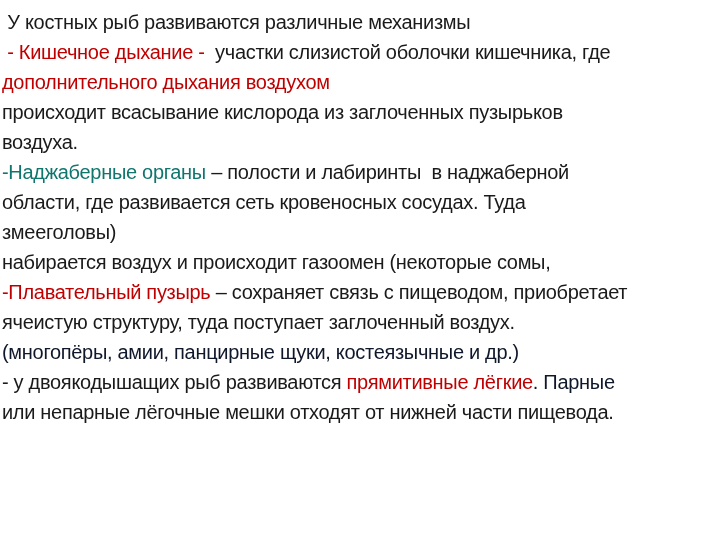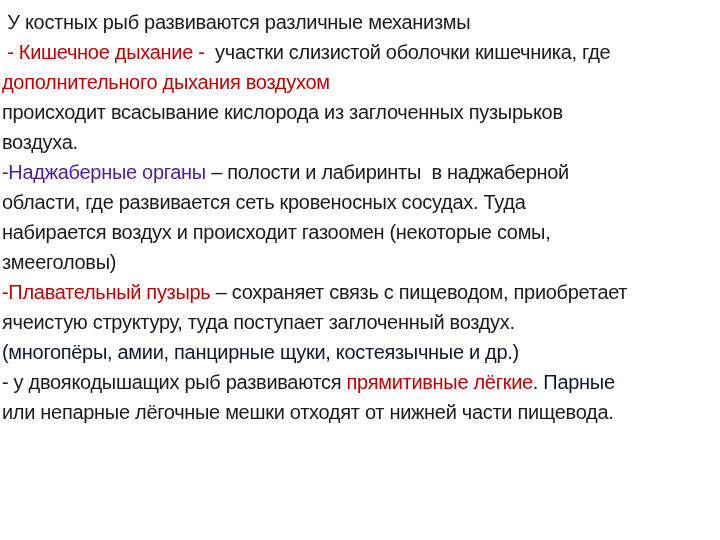--- a/index.html
+++ b/index.html
@@ -33,23 +33,23 @@
 </head>
 <body>
 
 <div class="slide">
   <div class="text-block">
       <div class="line"><span style="color: rgb(26, 26, 26);"> У костных рыб развиваются различные механизмы</span></div>
       <div class="line"><span style="color: rgb(192, 0, 0);"> - Кишечное дыхание - </span><span style="color: rgb(26, 26, 26);"> участки слизистой оболочки кишечника, где</span></div>
       <div class="line"><span style="color: rgb(192, 0, 0);">дополнительного дыхания воздухом</span></div>
       <div class="line"><span style="color: rgb(26, 26, 26); margin-top: 14px;">происходит всасывание кислорода из заглоченных пузырьков</span></div>
       <div class="line"><span style="color: rgb(26, 26, 26);">воздуха.</span></div>
-      <div class="line"><span style="color: #4c1d95;">-Наджаберные органы</span><span style="color: rgb(26, 26, 26);"> – полости и лабиринты  в наджаберной</span></div>
+      <div class="line"><span style="color: #0f766e;">-Наджаберные органы</span><span style="color: rgb(26, 26, 26);"> – полости и лабиринты  в наджаберной</span></div>
       <div class="line"><span style="color: rgb(26, 26, 26);">области, где развивается сеть кровеносных сосудах. Туда</span></div>
+      <div class="line"><span style="color: rgb(26, 26, 26);">змееголовы)</span></div>
       <div class="line"><span style="color: rgb(26, 26, 26);">набирается воздух и происходит газоомен (некоторые сомы,</span></div>
-      <div class="line"><span style="color: rgb(26, 26, 26);">змееголовы)</span></div>
       <div class="line"><span style="color: rgb(192, 0, 0);">-Плавательный пузырь</span><span style="color: rgb(26, 26, 26);"> – сохраняет связь с пищеводом, приобретает</span></div>
       <div class="line"><span style="color: rgb(26, 26, 26);">ячеистую структуру, туда поступает заглоченный воздух.</span></div>
       <div class="line"><span style="color: #0f172a;">(многопёры, амии, панцирные щуки, костеязычные и др.)</span></div>
       <div class="line"><span style="color: rgb(26, 26, 26);">- у двоякодышащих рыб развиваются </span><span style="color: rgb(192, 0, 0);">прямитивные лёгкие</span><span style="color: #0f172a;">. Парные</span></div>
       <div class="line"><span style="color: rgb(26, 26, 26);">или непарные лёгочные мешки отходят от нижней части пищевода.</span></div>
     </div>
 </div>
 
 </body></html>

